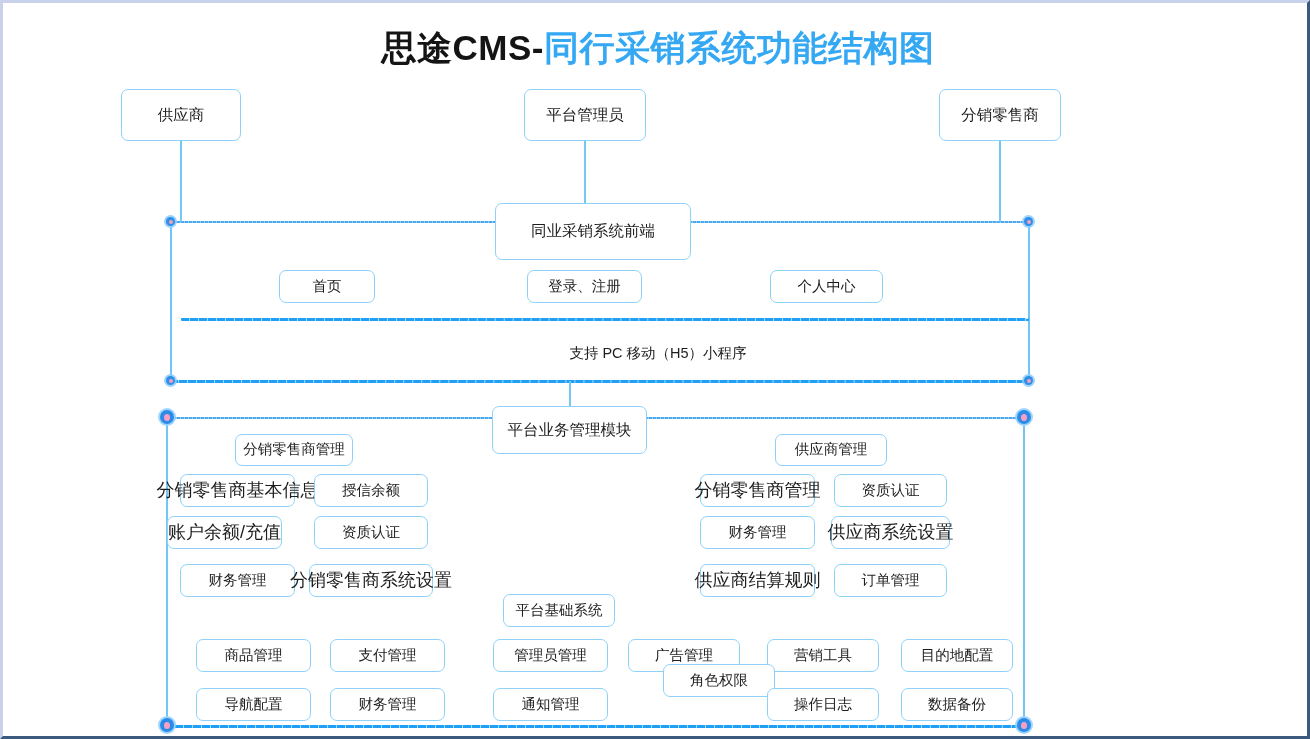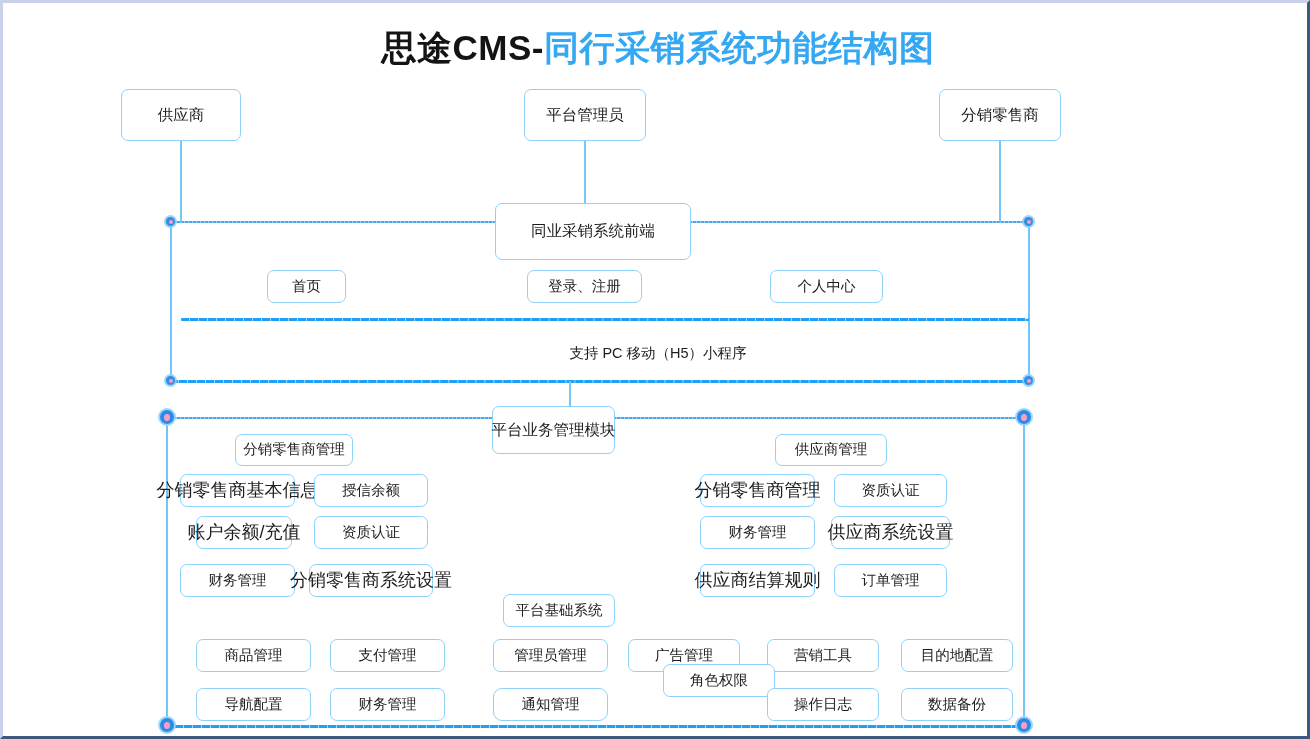--- a/index.html
+++ b/index.html
@@ -150,21 +150,21 @@
 
   <div class="handle small" style="left:163px; top:214px;"></div>
   <div class="handle small" style="left:1021px; top:214px;"></div>
   <div class="handle small" style="left:163px; top:373px;"></div>
   <div class="handle small" style="left:1021px; top:373px;"></div>
 
   <div class="node lg" style="left:492px; top:200px; width:196px; height:57px;">
     <span>同业采销系统前端</span>
   </div>
 
-  <div class="node" style="left:264px; top:267px; width:79px; height:33px;align-items:center;">
+  <div class="node" style="left:276px; top:267px; width:96px; height:33px;align-items:center;">
     <span>首页</span>
   </div>
   <div class="node" style="left:524px; top:267px; width:115px; height:33px;">
     <span>登录、注册</span>
   </div>
   <div class="node" style="left:767px; top:267px; width:113px; height:33px;">
     <span>个人中心</span>
   </div>
 
   <div class="region region-dashed" style="left:178px; top:315px; width:848px; height:0; border-bottom:none; border-left:none; border-right:none;"></div>
@@ -178,35 +178,35 @@
   <div class="region region-dotted" style="left:163px; top:414px; width:858px; height:0; border-bottom:none; border-left:none; border-right:none;"></div>
   <div class="region-side" style="left:163px; top:414px; height:311px;"></div>
   <div class="region-side" style="left:1020px; top:414px; height:311px;"></div>
   <div class="region region-dashed" style="left:163px; top:722px; width:858px; height:0; border-bottom:none; border-left:none; border-right:none;"></div>
 
   <div class="handle big" style="left:157px; top:407px;"></div>
   <div class="handle big" style="left:1014px; top:407px;"></div>
   <div class="handle big" style="left:157px; top:715px;"></div>
   <div class="handle big" style="left:1014px; top:715px;"></div>
 
-  <div class="node lg" style="left:489px; top:403px; width:123px; height:48px;">
+  <div class="node lg" style="left:489px; top:403px; width:155px; height:48px;">
     <span>平台业务管理模块</span>
   </div>
 
   <div class="node" style="left:232px; top:431px; width:118px; height:32px;">
     <span>分销零售商管理</span>
   </div>
 
   <div class="node sm" style="left:177px; top:471px; width:115px; height:33px;">
     <span>分销零售商基本信息</span>
   </div>
   <div class="node" style="left:311px; top:471px; width:114px; height:33px;">
     <span>授信余额</span>
   </div>
-  <div class="node sm" style="left:193px; top:513px; width:96px; height:33px;">
+  <div class="node sm" style="left:164px; top:513px; width:115px; height:33px;">
     <span>账户余额/充值</span>
   </div>
   <div class="node" style="left:311px; top:513px; width:114px; height:33px;">
     <span>资质认证</span>
   </div>
   <div class="node" style="left:177px; top:561px; width:115px; height:33px;">
     <span>财务管理</span>
   </div>
   <div class="node sm" style="left:306px; top:561px; width:124px; height:33px;">
     <span>分销零售商系统设置</span>
@@ -257,21 +257,21 @@
   <div class="node" style="left:898px; top:636px; width:112px; height:33px;text-align:right;">
     <span>目的地配置</span>
   </div>
 
   <div class="node" style="left:193px; top:685px; width:115px; height:33px;">
     <span>导航配置</span>
   </div>
   <div class="node" style="left:327px; top:685px; width:115px; height:33px;">
     <span>财务管理</span>
   </div>
-  <div class="node" style="left:490px; top:685px; width:115px; height:33px;border-radius:9px;">
+  <div class="node" style="left:490px; top:685px; width:115px; height:33px;">
     <span>通知管理</span>
   </div>
   <div class="node" style="left:625px; top:661px; width:112px; height:33px;margin-left:35px;">
     <span>角色权限</span>
   </div>
   <div class="node" style="left:764px; top:685px; width:112px; height:33px;">
     <span>操作日志</span>
   </div>
   <div class="node" style="left:898px; top:685px; width:112px; height:33px;">
     <span>数据备份</span>

